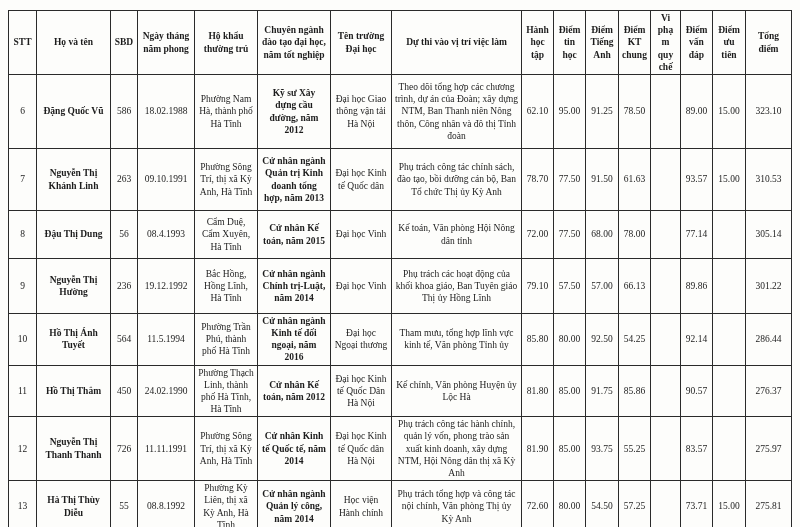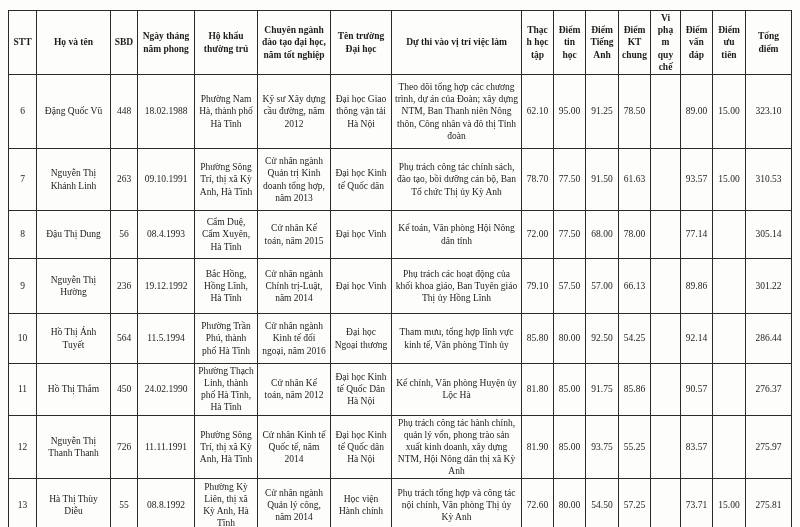--- a/index.html
+++ b/index.html
@@ -36,21 +36,21 @@
   thead tr{height:64px;}
   thead th{font-weight:bold;font-size:9.6px;margin-top:9px;}
   tbody tr:nth-child(1){height:74px;}
   tbody tr:nth-child(2){height:62px;}
   tbody tr:nth-child(3){height:48px;}
   tbody tr:nth-child(4){height:55px;}
   tbody tr:nth-child(5){height:50px;}
   tbody tr:nth-child(6){height:50px;}
   tbody tr:nth-child(7){height:60px;}
   tbody tr:nth-child(8){height:52px;}
-  td.align-left{text-align:left;}
+  td.align-left{text-align:left;font-weight:bold;}
   td.score{font-size:10px;}
   td.score-priority{font-size:11.5px;}
   td.score-total{font-size:10px;font-weight:normal;}
 </style>
 </head>
 <body>
 
 <div class="page">
   <table class="results">
     <colgroup>
@@ -74,35 +74,35 @@
     <thead>
       <tr>
         <th>STT</th>
         <th>Họ và tên</th>
         <th>SBD</th>
         <th>Ngày tháng năm phong</th>
         <th>Hộ khẩu thường trú</th>
         <th>Chuyên ngành đào tạo đại học, năm tốt nghiệp</th>
         <th>Tên trường Đại học</th>
         <th>Dự thi vào vị trí việc làm</th>
-        <th>Thạch học tập</th>
+        <th>Hành học tập</th>
         <th>Điểm tin học</th>
         <th>Điểm Tiếng Anh</th>
         <th>Điểm KT chung</th>
         <th>Vi phạm quy chế</th>
         <th>Điểm vấn đáp</th>
         <th>Điểm ưu tiên</th>
         <th>Tổng điểm</th>
       </tr>
     </thead>
     <tbody id="table-body">
         <tr>
           <td>6</td>
           <td class="align-left">Đặng Quốc Vũ</td>
-          <td>448</td>
+          <td>586</td>
           <td>18.02.1988</td>
           <td>Phường Nam Hà, thành phố Hà Tĩnh</td>
           <td class="align-left">Kỹ sư Xây dựng cầu đường, năm 2012</td>
           <td>Đại học Giao thông vận tải Hà Nội</td>
           <td>Theo dõi tổng hợp các chương trình, dự án của Đoàn; xây dựng NTM, Ban Thanh niên Nông thôn, Công nhân và đô thị Tỉnh đoàn</td>
           <td class="score">62.10</td>
           <td class="score">95.00</td>
           <td class="score">91.25</td>
           <td class="score">78.50</td>
           <td class="score"></td>

